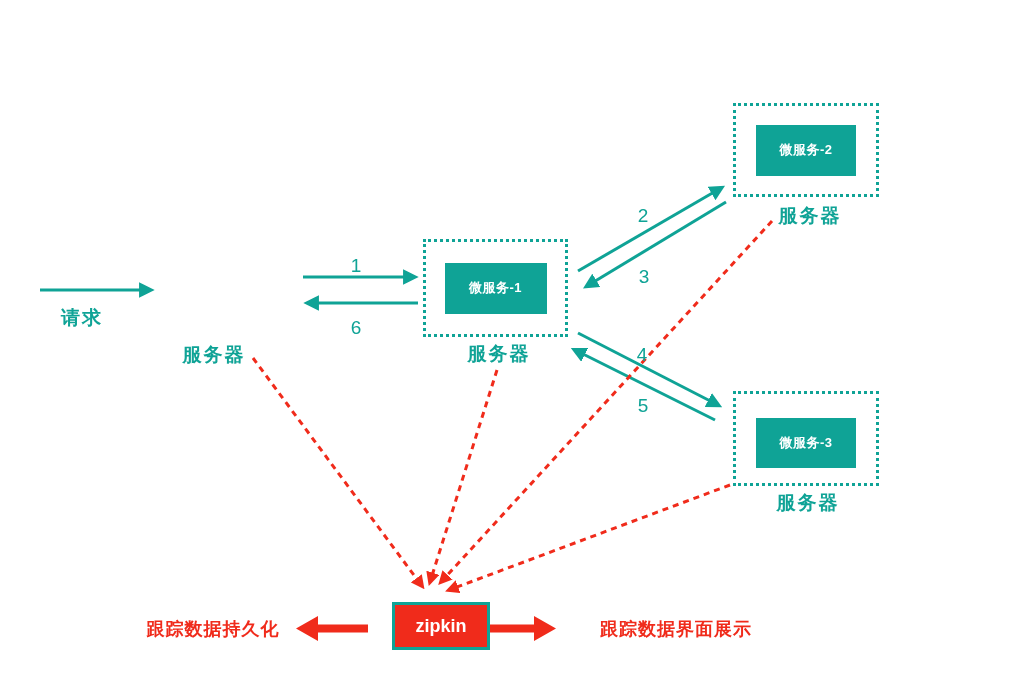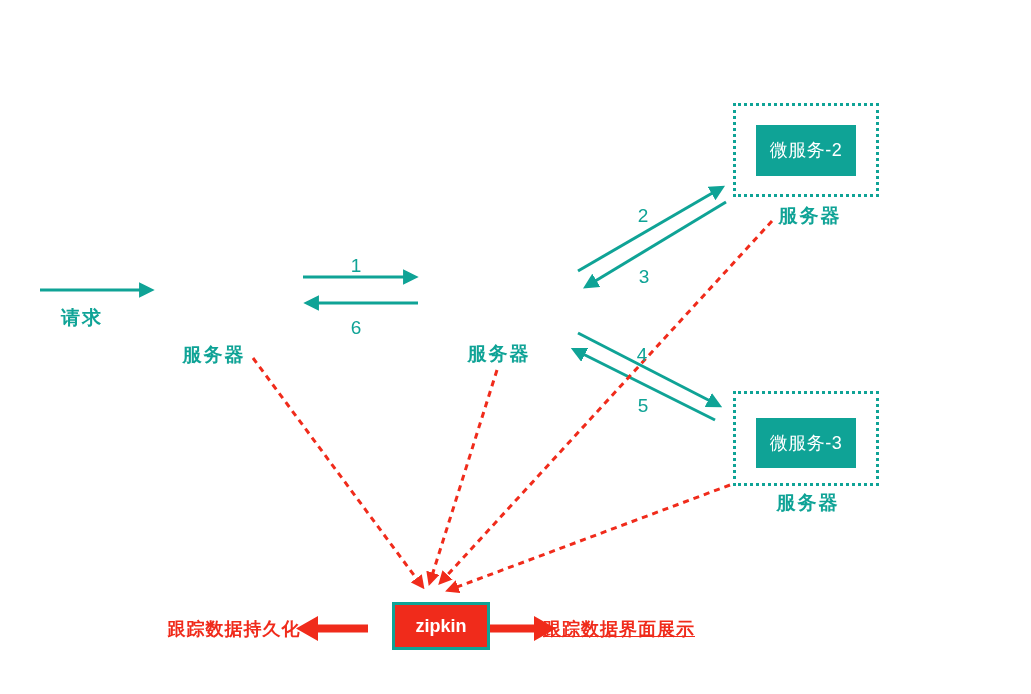--- a/index.html
+++ b/index.html
@@ -25,21 +25,21 @@
 
   .dashed-node{
     position:absolute;
     border:3px dotted var(--teal);
     box-sizing:border-box;
     display:flex;align-items:center;justify-content:center;
   }
   .solid-box{
     background:var(--teal);
     color:#fff;
-    font-size:18px;font-weight:normal;
+    font-size:13px;font-weight:bold;
     display:flex;align-items:center;justify-content:center;
     letter-spacing:.5px;
   }
   .cjk-label{
     position:absolute;
     transform:translate(-50%,-50%);
     color:var(--teal);
     font-size:19px;font-weight:600;
     white-space:nowrap;
     letter-spacing:2px;
@@ -104,37 +104,40 @@
     <line class="ln red-dash" x1="730" y1="485" x2="449" y2="590" marker-end="url(#mRed)"></line>
 
     <polygon class="thick-red" points="368,624.5 318,624.5 318,616 296,628.5 318,641 318,632.5 368,632.5"></polygon>
     <polygon class="thick-red" points="484,624.5 534,624.5 534,616 556,628.5 534,641 534,632.5 484,632.5"></polygon>
   </svg>
 
   <div class="cjk-label" style="left:82px;top:274px;margin-top:44px;">请求</div>
 
   <div class="cjk-label" style="left:214px;top:355px;">服务器</div>
 
+  <div class="dashed-node" style="left:423px;top:239px;width:145px;height:98px;">
+    <div class="solid-box" style="width:102px;height:51px;">微服务-1</div>
+  </div>
   <div class="cjk-label" style="left:499px;top:354px;">服务器</div>
 
   <div class="dashed-node" style="left:733px;top:103px;width:146px;height:94px;">
     <div class="solid-box" style="width:100px;height:51px;">微服务-2</div>
   </div>
   <div class="cjk-label" style="left:810px;top:216px;">服务器</div>
 
   <div class="dashed-node" style="left:733px;top:391px;width:146px;height:95px;">
     <div class="solid-box" style="width:100px;height:50px;margin-top:8px;">微服务-3</div>
   </div>
   <div class="cjk-label" style="left:808px;top:503px;">服务器</div>
 
   <div class="num-label" style="left:356px;top:266px;">1</div>
   <div class="num-label" style="left:356px;top:328px;">6</div>
   <div class="num-label" style="left:643px;top:216px;">2</div>
   <div class="num-label" style="left:644px;top:277px;">3</div>
   <div class="num-label" style="left:642px;top:355px;">4</div>
   <div class="num-label" style="left:643px;top:406px;">5</div>
 
   <div class="zipkin-box">zipkin</div>
-  <div class="red-label" style="left:234px;top:629px;">跟踪数据持久化</div>
-  <div class="red-label" style="left:619px;top:629px;text-decoration:underline;">跟踪数据界面展示</div>
+  <div class="red-label" style="left:213px;top:629px;">跟踪数据持久化</div>
+  <div class="red-label" style="left:676px;top:629px;">跟踪数据界面展示</div>
 
 
 </div>
 
 </body></html>

